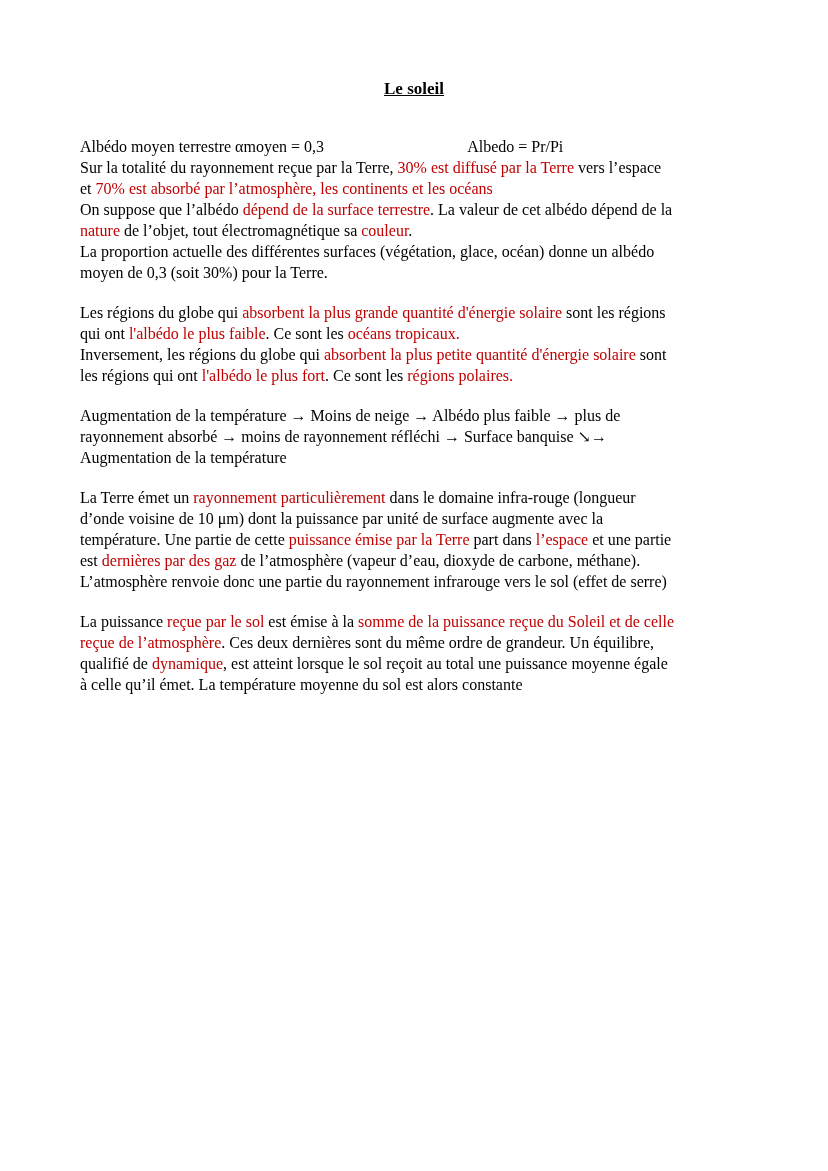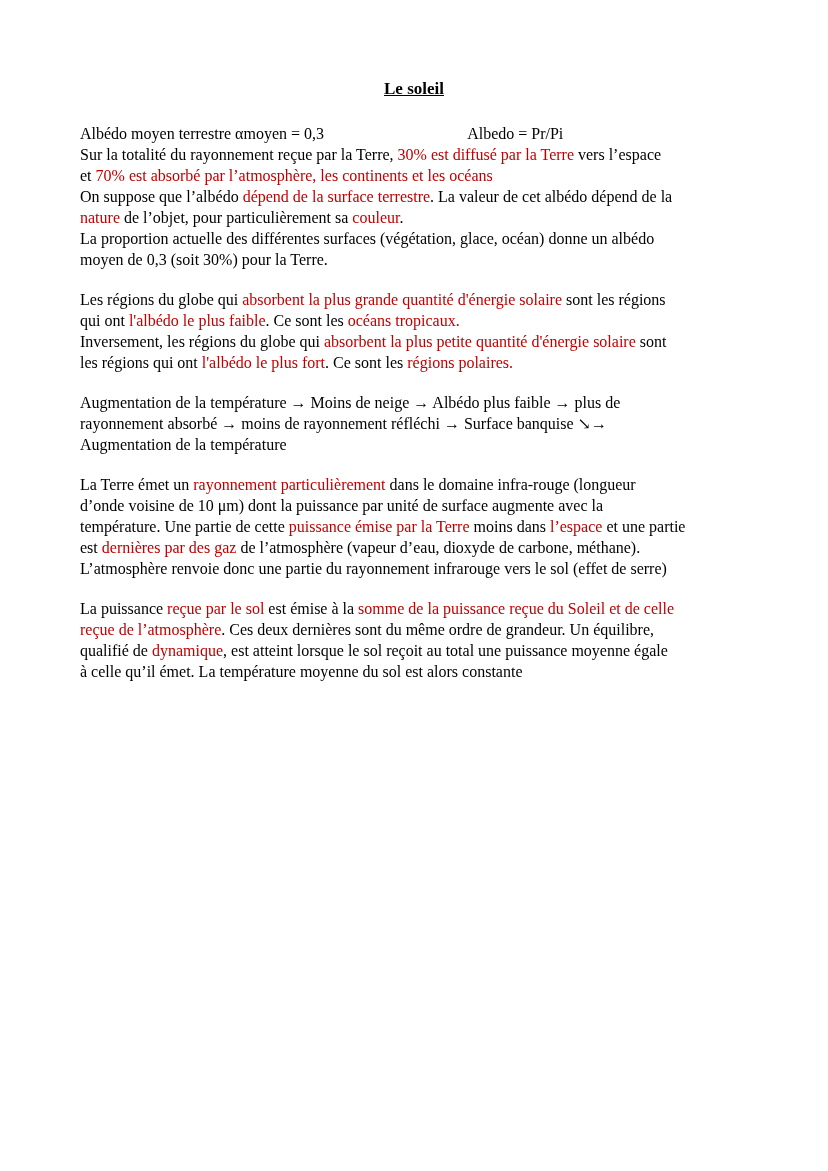--- a/index.html
+++ b/index.html
@@ -18,21 +18,21 @@
     font-family: "Liberation Serif", "DejaVu Serif", serif;
     font-size: 16px;
     color: #000000;
     overflow: hidden;
   }
   .title {
     text-align: center;
     font-weight: bold;
     font-size: 17px;
     text-decoration: underline;
-    margin: 0 24px 24px 0;
+    margin: 0 24px 37px 0;
     line-height: 21px;
   }
   .para {
     white-space: pre-wrap;
     margin: 0 0 19px 0;
     line-height: 21px;
     max-width: 692px;
   }
   .para .accent {
     color: var(--accent, #c00000);
@@ -44,33 +44,33 @@
 </head>
 <body>
 
 <div class="page" style="--accent: #c00000;">
   <div class="title">Le soleil</div>
   <div>
       <p class="para"><span>Albédo moyen terrestre αmoyen = 0,3                                    Albedo = Pr/Pi
 Sur la totalité du rayonnement reçue par la Terre, </span><span class="accent">30% est diffusé par la Terre</span><span> vers l’espace
 et </span><span class="accent">70% est absorbé par l’atmosphère, les continents et les océans</span><span>
 On suppose que l’albédo </span><span class="accent">dépend de la surface terrestre</span><span>. La valeur de cet albédo dépend de la
-</span><span class="accent">nature</span><span> de l’objet, pour particulièrement sa </span><span class="accent">couleur</span><span>.
+</span><span class="accent">nature</span><span> de l’objet, tout électromagnétique sa </span><span class="accent">couleur</span><span>.
 La proportion actuelle des différentes surfaces (végétation, glace, océan) donne un albédo
 moyen de 0,3 (soit 30%) pour la Terre.</span></p>
       <p class="para"><span>Les régions du globe qui </span><span class="accent">absorbent la plus grande quantité d'énergie solaire</span><span> sont les régions
 qui ont </span><span class="accent">l'albédo le plus faible</span><span>. Ce sont les </span><span class="accent">océans tropicaux.</span><span>
 Inversement, les régions du globe qui </span><span class="accent">absorbent la plus petite quantité d'énergie solaire</span><span> sont
 les régions qui ont </span><span class="accent">l'albédo le plus fort</span><span>. Ce sont les </span><span class="accent">régions polaires.</span></p>
       <p class="para"><span>Augmentation de la température → Moins de neige → Albédo plus faible → plus de
 rayonnement absorbé → moins de rayonnement réfléchi → Surface banquise ↘→
 Augmentation de la température</span></p>
       <p class="para"><span>La Terre émet un </span><span class="accent">rayonnement particulièrement</span><span> dans le domaine infra-rouge (longueur
 d’onde voisine de 10 μm) dont la puissance par unité de surface augmente avec la
-température. Une partie de cette </span><span class="accent">puissance émise par la Terre</span><span> moins dans </span><span class="accent">l’espace</span><span> et une partie
+température. Une partie de cette </span><span class="accent">puissance émise par la Terre</span><span> part dans </span><span class="accent">l’espace</span><span> et une partie
 est </span><span class="accent">dernières par des gaz</span><span> de l’atmosphère (vapeur d’eau, dioxyde de carbone, méthane).
 L’atmosphère renvoie donc une partie du rayonnement infrarouge vers le sol (effet de serre)</span></p>
       <p class="para"><span>La puissance </span><span class="accent">reçue par le sol</span><span> est émise à la </span><span class="accent">somme de la puissance reçue du Soleil et de celle
 reçue de l’atmosphère</span><span>. Ces deux dernières sont du même ordre de grandeur. Un équilibre,
 qualifié de </span><span class="accent">dynamique</span><span>, est atteint lorsque le sol reçoit au total une puissance moyenne égale
 à celle qu’il émet. La température moyenne du sol est alors constante</span></p>
     </div>
 </div>
 
 </body></html>

